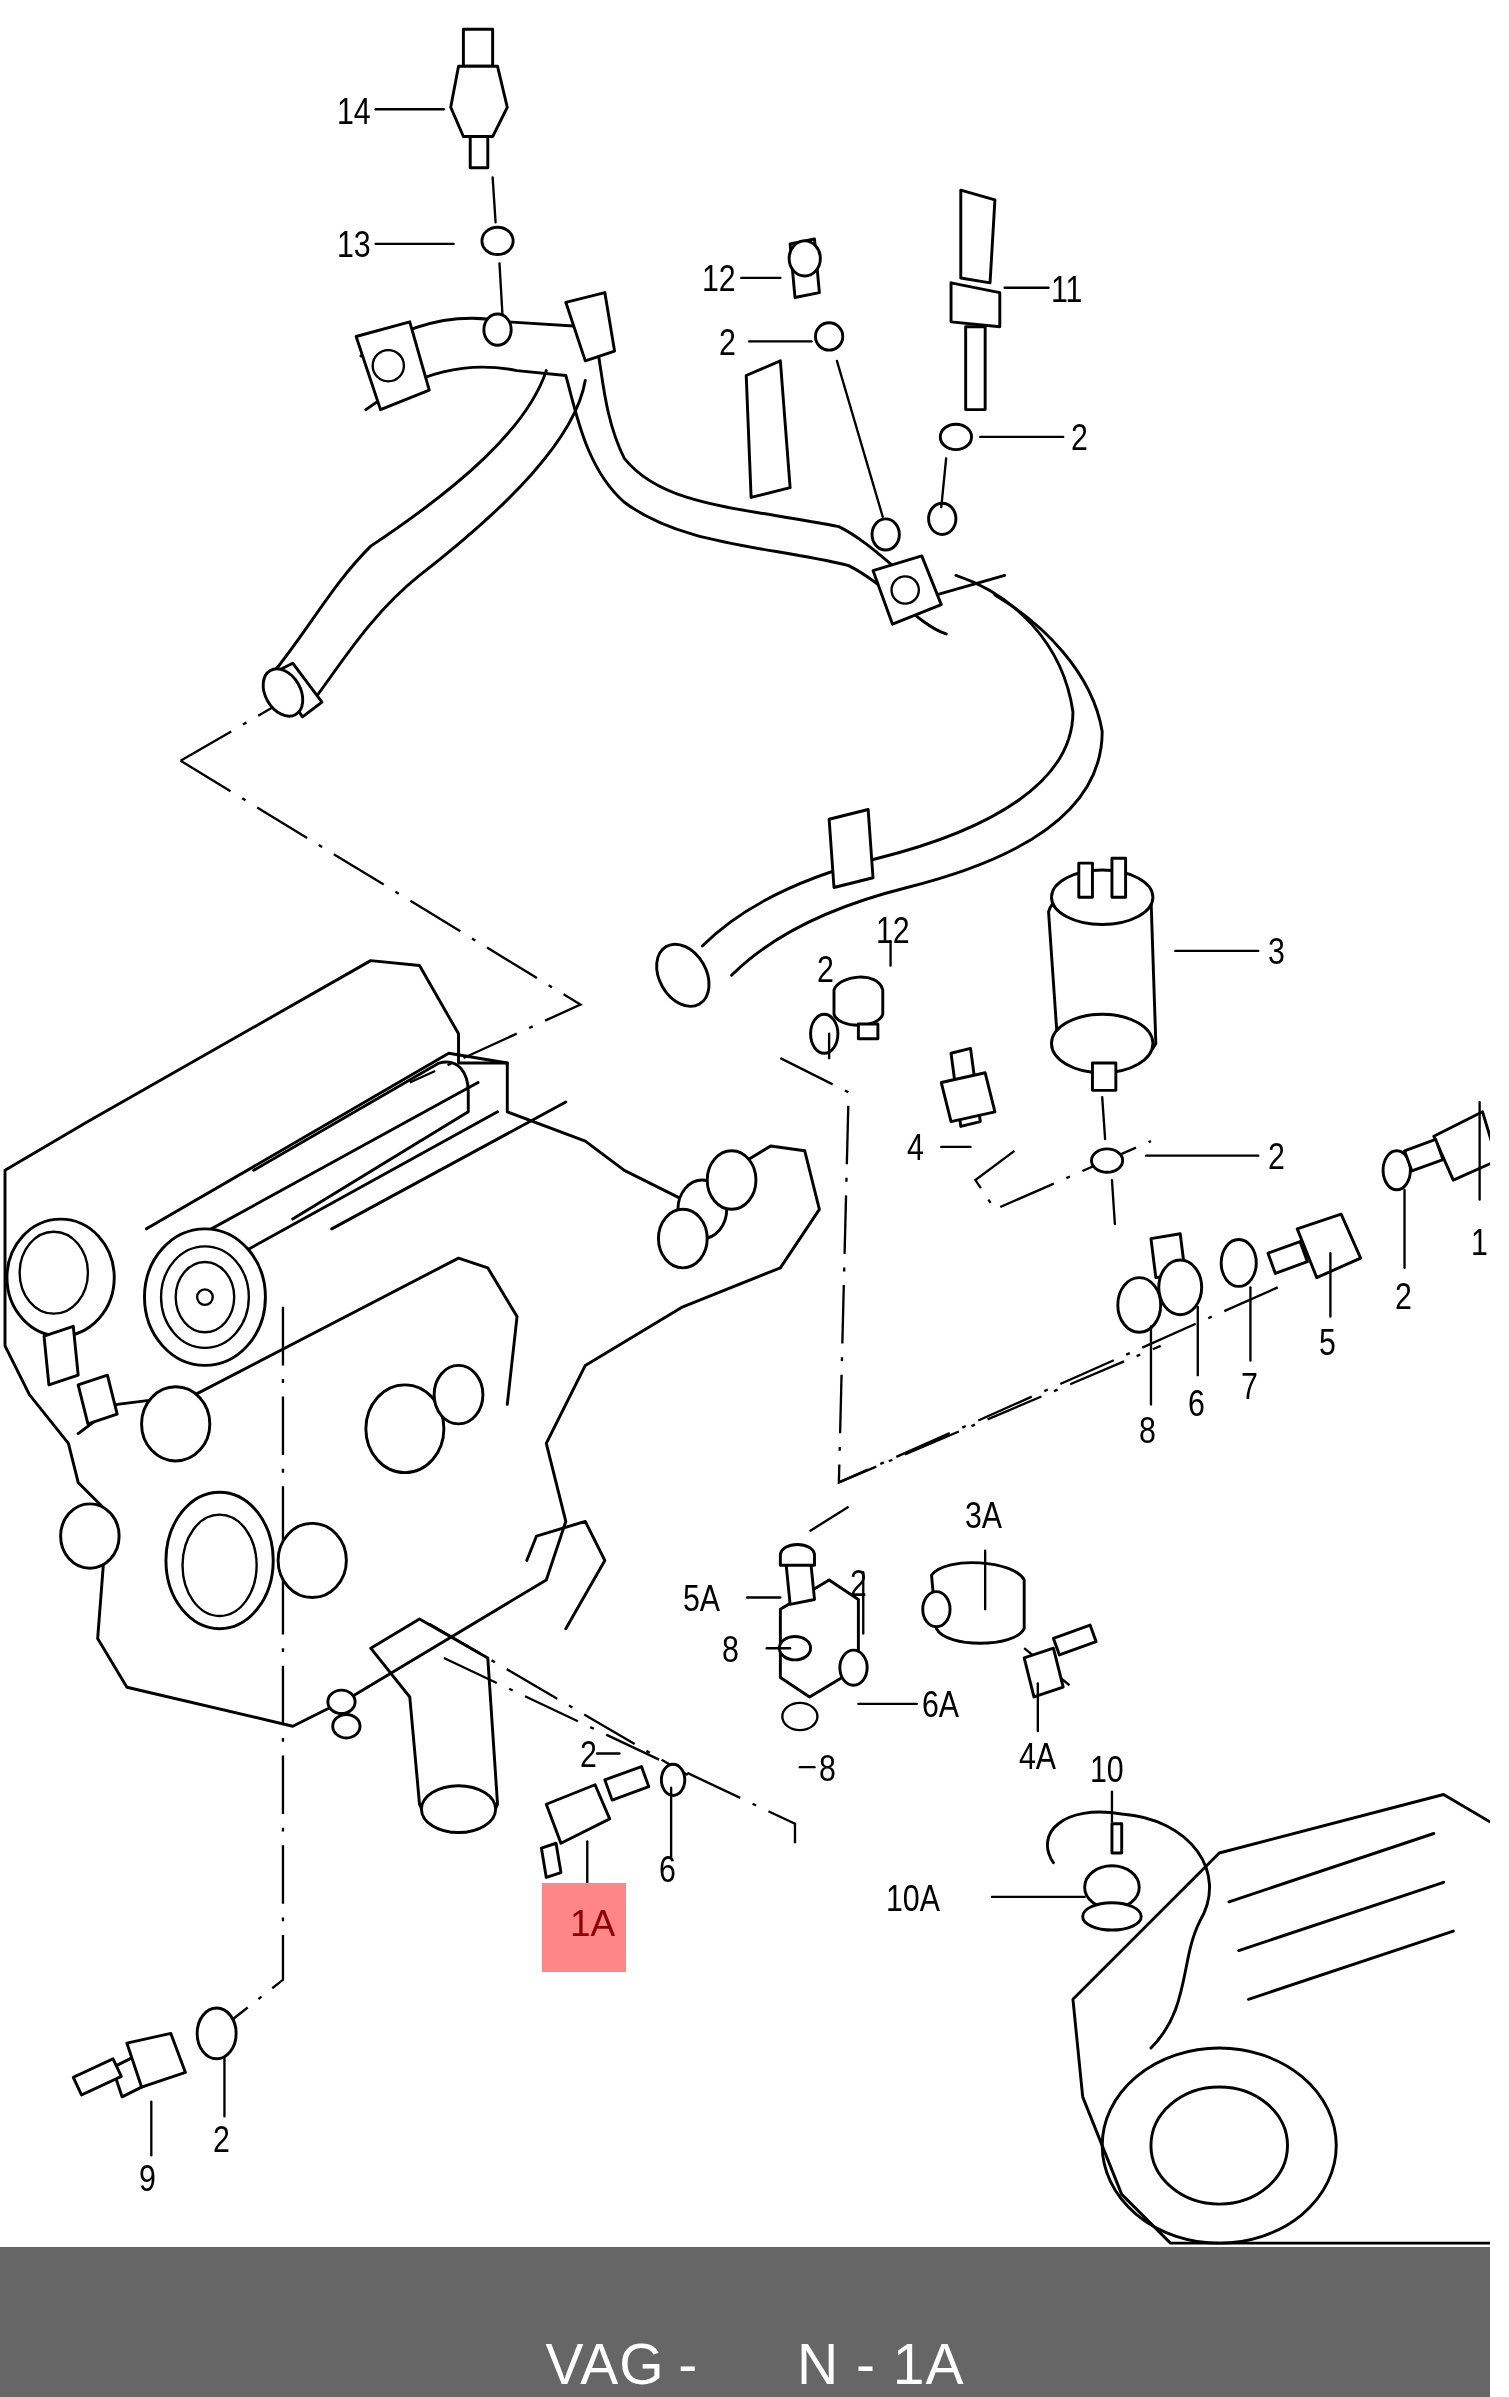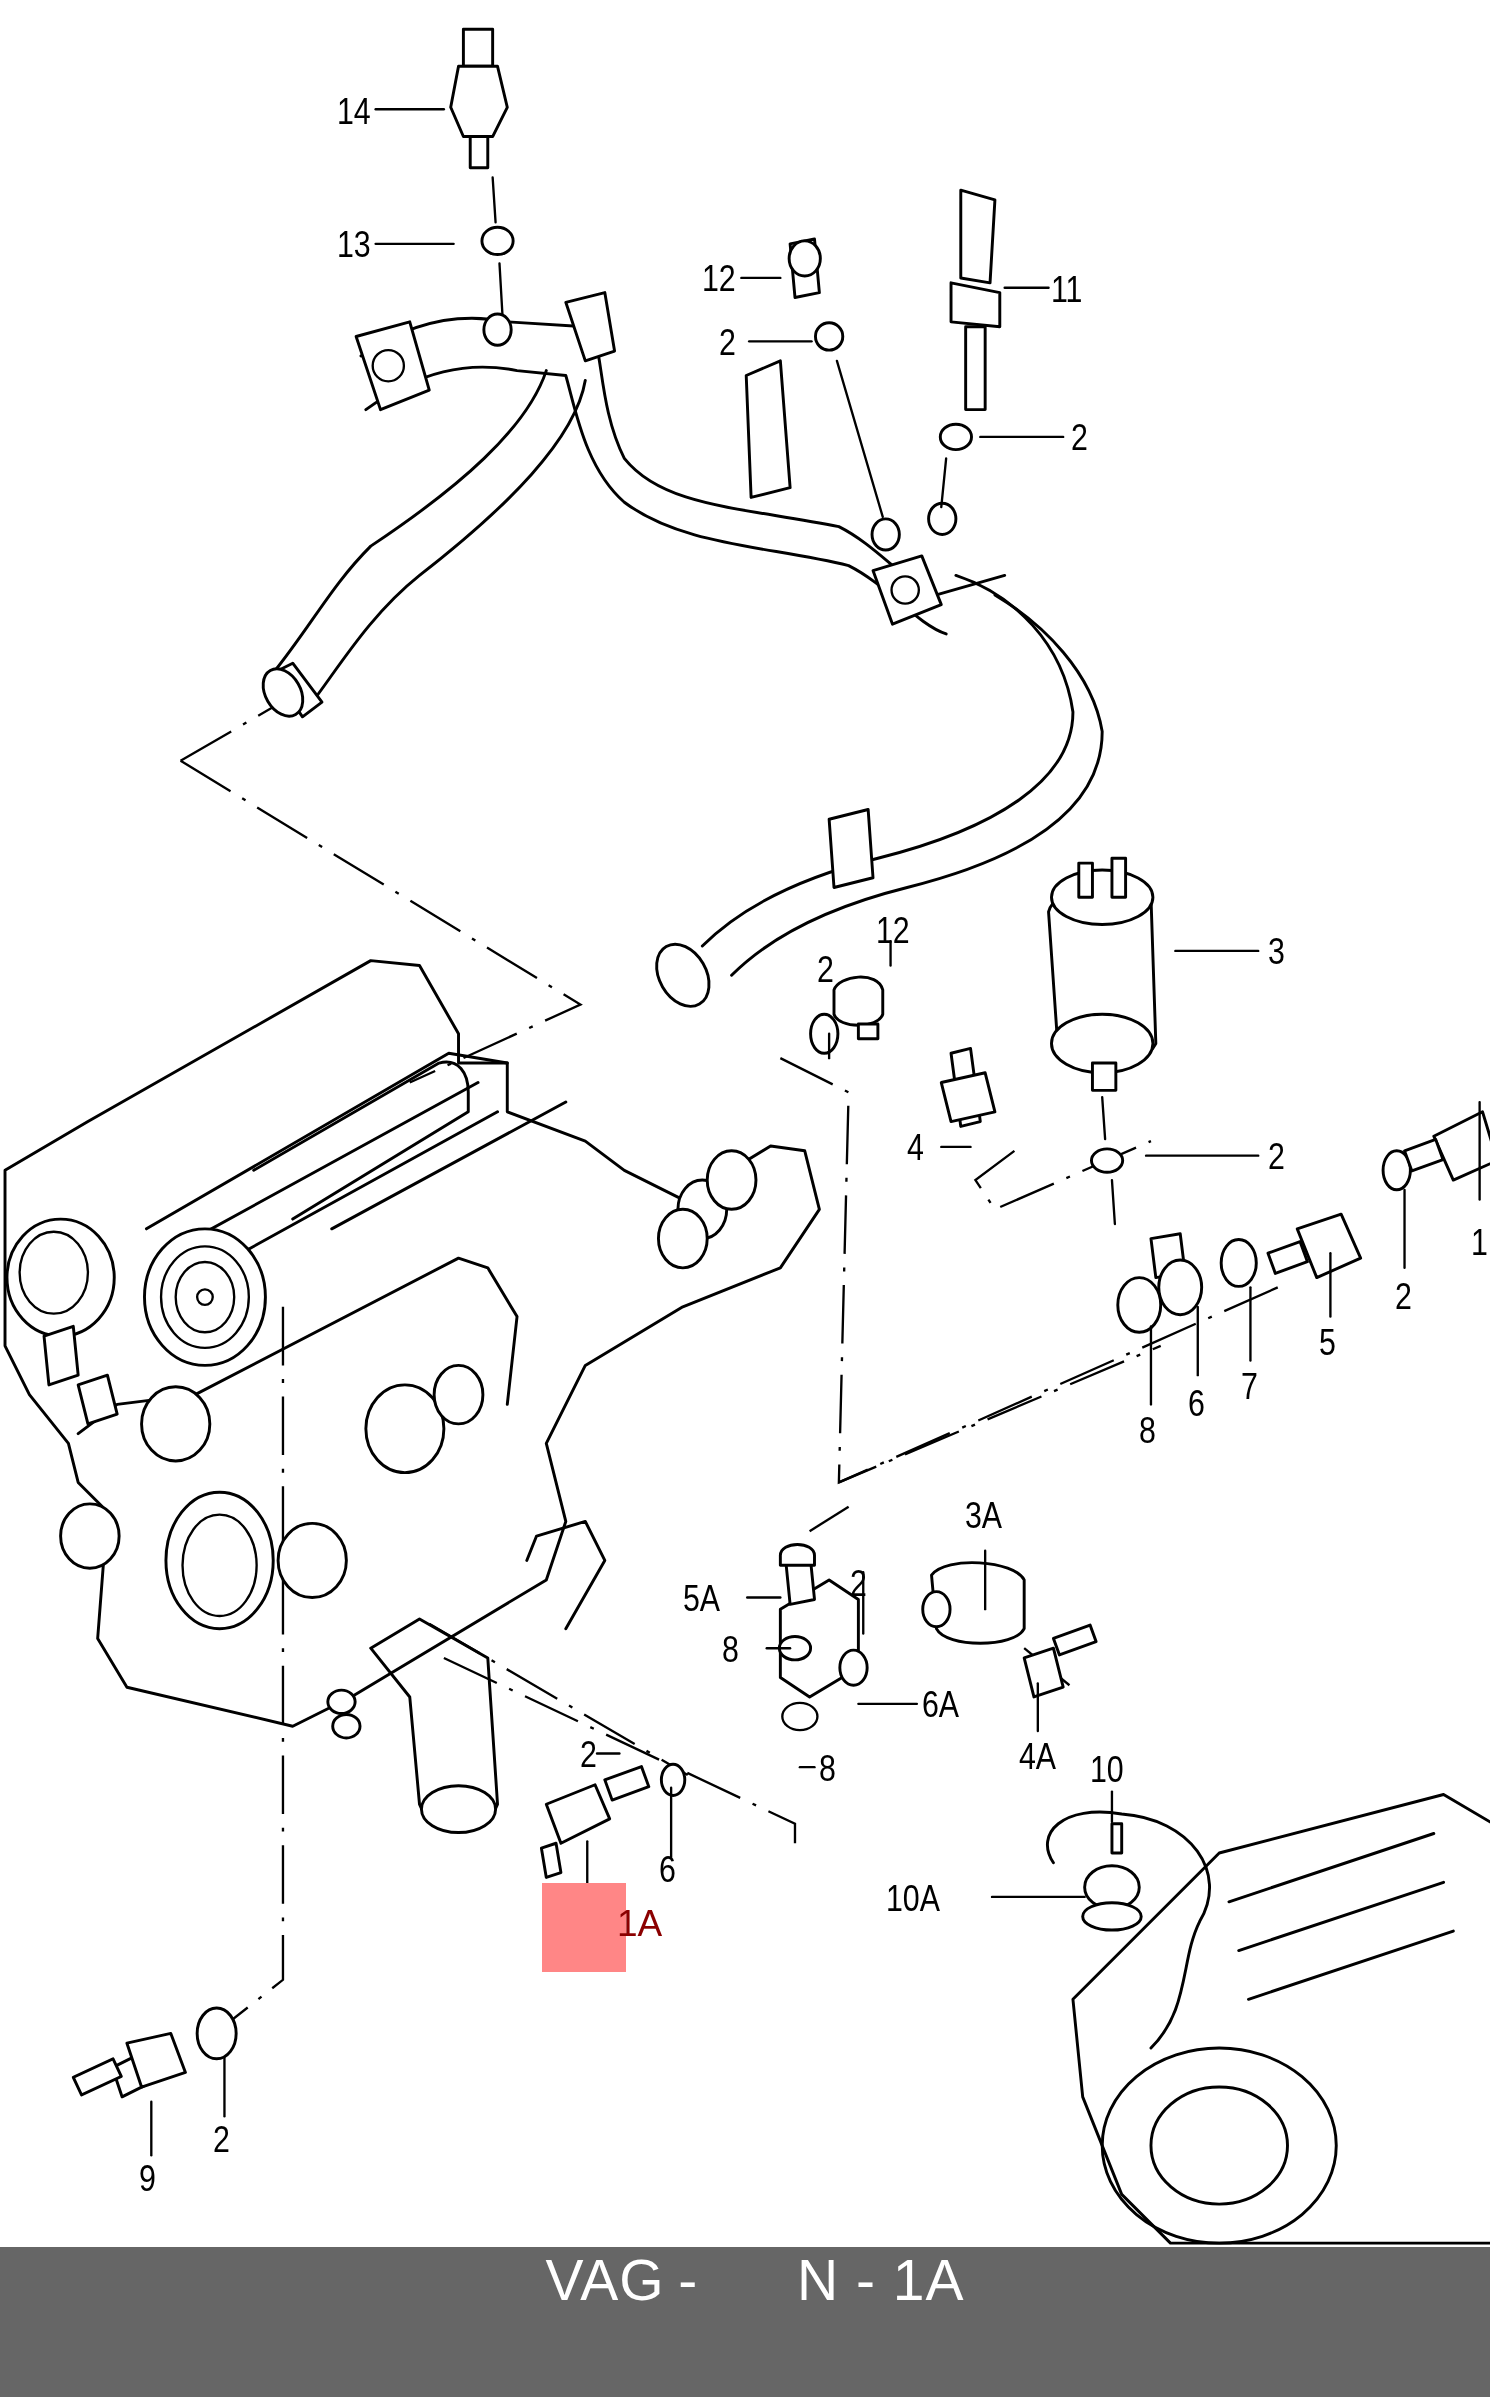--- a/index.html
+++ b/index.html
@@ -31,28 +31,27 @@
       left: 542px; top: 1883px;
       width: 84px; height: 89px;
       background: #ff8686;
     }
     #highlight-label {
       position: absolute;
       left: 570px; top: 1905px;
       font-size: 37px; line-height: 37px;
       color: #8b0000;
       font-family: "Liberation Sans", sans-serif;
-      margin-left: 47px;
     }
     #footer {
       position: absolute;
       left: 0; top: 2247px;
       width: 1510px; height: 150px;
       background: #666666;
-      display: flex; align-items: flex-start; justify-content: center;
+      display: flex; align-items: flex-end; justify-content: center;
       color: #ffffff;
       font-family: "Liberation Sans", sans-serif;
       font-size: 57px;
       letter-spacing: 1px;
     }
     #footer .ref { margin-left: 85px; }
   </style>
 </head>
 <body>
 

